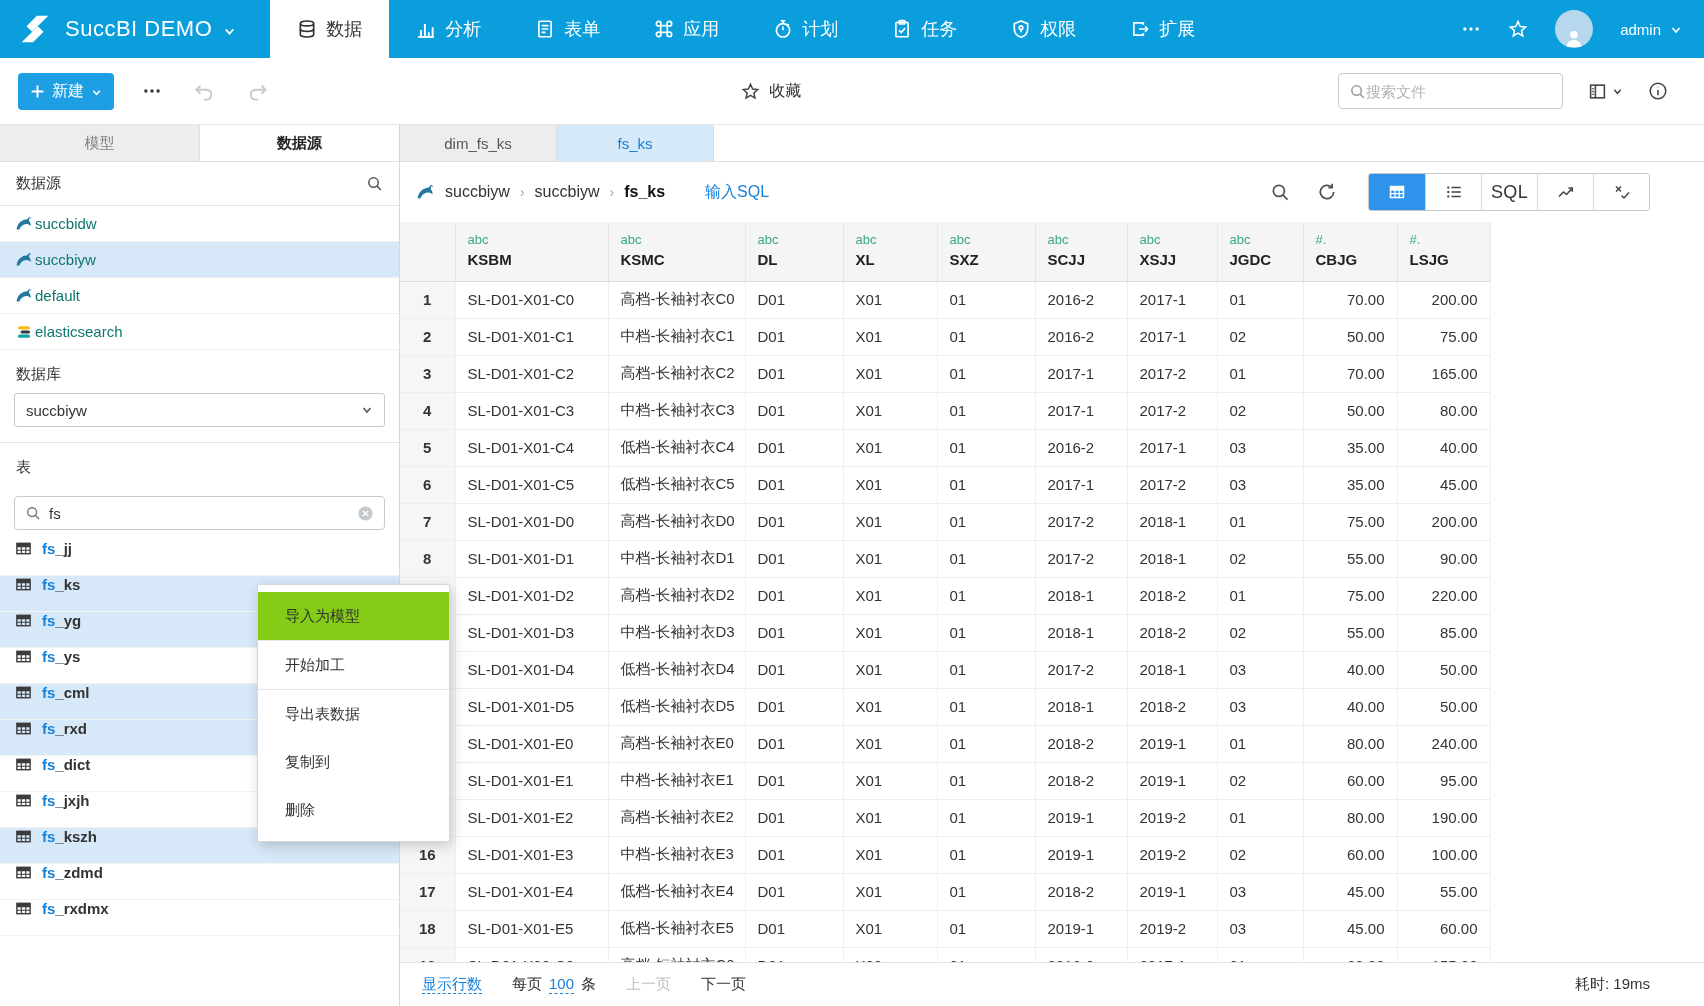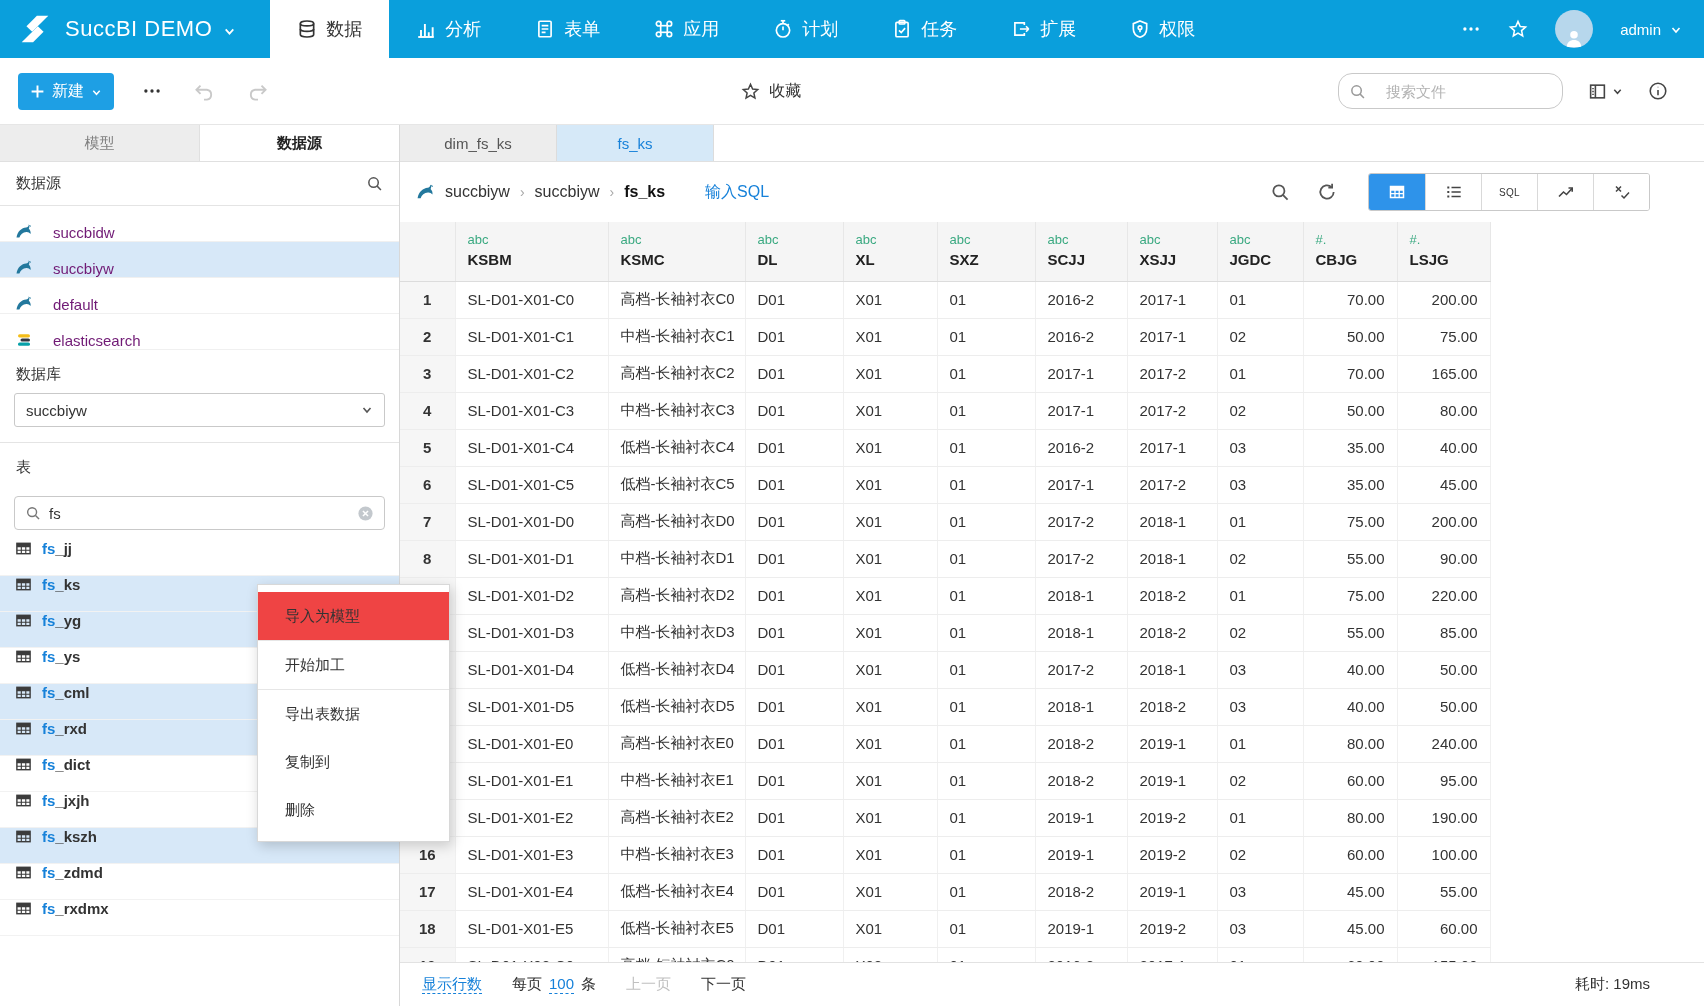--- a/index.html
+++ b/index.html
@@ -31,21 +31,21 @@
   .btn-new{height:37px;background:var(--btnblue);color:#fff;border:none;border-radius:4px;display:flex;align-items:center;gap:7px;padding:0 12px;font-size:16px;cursor:pointer;font-family:inherit}
   .btn-new .icn svg{width:15px;height:15px}
   .btn-new .icn.caret svg{width:11px;height:11px;margin-top:3px}
   .tb-ellipsis{margin-left:28px;color:#333;cursor:pointer}
   .tb-ellipsis svg{width:20px;height:20px}
   .tb-undo,.tb-redo{margin-left:30px;color:#c9c9c9;cursor:pointer}
   .tb-undo svg,.tb-redo svg{width:24px;height:21px}
   .fav-center{position:absolute;left:43.5%;display:flex;gap:9px;align-items:center;font-size:16px;color:#333;cursor:pointer}
   .fav-center .icn svg{width:19px;height:19px;color:#444}
   .tb-right{margin-left:auto;display:flex;align-items:center;gap:25px;padding-right:36px}
-  .searchbox{width:225px;height:36px;border:1px solid #c9c9c9;border-radius:14px;display:flex;align-items:center;padding:0 10px;gap:20px;color:#9a9a9a;background:#fff}
+  .searchbox{width:225px;height:36px;border:1px solid #c9c9c9;border-radius:4px;display:flex;align-items:center;padding:0 10px;gap:0;color:#9a9a9a;background:#fff}
   .searchbox .icn svg{width:17px;height:17px}
   .searchbox input{border:none;outline:none;flex:1;font-size:15px;color:#333;font-family:inherit;background:transparent}
   .searchbox input::placeholder{color:#b3b3b3}
   .panel-btn{display:flex;align-items:center;gap:5px;color:#444;cursor:pointer}
   .panel-btn svg{width:19px;height:19px}
   .panel-btn .icn.caret svg{width:11px;height:11px}
   .info-btn{color:#444;cursor:pointer}
   .info-btn svg{width:20px;height:20px}
 
   
@@ -55,21 +55,21 @@
   .sidebar{flex:0 0 400px;width:400px;border-right:1px solid #d8d8d8;display:flex;flex-direction:column;min-height:0;background:#fff}
   .side-tabs{flex:0 0 37px;display:flex;border-bottom:1px solid #e0e0e0}
   .side-tab{flex:1;display:flex;align-items:center;justify-content:center;font-size:15px;background:#ededed;color:#808080;cursor:pointer;border-right:1px solid #e0e0e0}
   .side-tab:last-child{border-right:none}
   .side-tab.active{background:#fff;color:#222;font-weight:bold}
   .side-body{flex:1;min-height:0;overflow:hidden}
   .sec-head{height:44px;display:flex;align-items:center;padding:0 16px;border-bottom:1px solid #e4e4e4;color:#333}
   .sec-head .sp{flex:1}
   .sec-head .icn{color:#555;cursor:pointer}
   .sec-head .icn svg{width:17px;height:17px}
-  .ds-item{height:36px;display:flex;align-items:flex-end;gap:20px;padding:0 15px;border-bottom:1px solid #f0f0f0;cursor:pointer;color:#701a75}
+  .ds-item{height:36px;display:flex;align-items:center;gap:2px;padding:0 15px;border-bottom:1px solid #f0f0f0;cursor:pointer;color:#0f766e}
   .ds-item.selected{background:var(--sel)}
   .ds-item .icn svg{width:18px;height:18px}
   .side-label{padding:15px 16px 9px;color:#333}
   .side-select{margin:0 14px 15px;height:34px;border:1px solid #c9c9c9;border-radius:3px;display:flex;align-items:center;justify-content:space-between;padding:0 11px;cursor:pointer;color:#333}
   .side-select .icn{color:#555}
   .side-select .icn svg{width:12px;height:12px}
   .divider{border-top:1px solid #e4e4e4}
   .tbl-search{margin:10px 14px;height:34px;border:1px solid #c9c9c9;border-radius:4px;display:flex;align-items:center;gap:8px;padding:0 10px;color:#777}
   .tbl-search .icn svg{width:16px;height:16px}
   .tbl-search input{border:none;outline:none;flex:1;font-size:15px;color:#333;font-family:inherit}
@@ -94,21 +94,21 @@
   .crumb-last{font-weight:bold;color:#111}
   .sql-link{color:var(--accent);margin-left:30px;cursor:pointer}
   .crumb-right{margin-left:auto;display:flex;align-items:center;gap:27px}
   .ico-btn{color:#555;cursor:pointer}
   .ico-btn svg{width:20px;height:20px}
   .view-group{display:flex;border:1px solid #c9c9c9;border-radius:3px;overflow:hidden;margin-left:4px}
   .vbtn{width:56px;height:36px;display:flex;align-items:center;justify-content:center;background:#fff;color:#444;border-left:1px solid #d9d9d9;cursor:pointer}
   .vbtn:first-child{border-left:none}
   .vbtn svg{width:18px;height:18px}
   .vbtn.active{background:var(--viewblue);color:#fff;border-left-color:var(--viewblue)}
-  .sqltxt{font-size:10px;color:#333;letter-spacing:.3px}
+  .sqltxt{font-size:18px;color:#333;letter-spacing:.3px}
 
   
   .grid-wrap{flex:1;min-height:0;overflow:hidden}
   table.grid{border-collapse:collapse;table-layout:fixed;width:1090px;font-size:15px}
   table.grid th{background:#f5f5f5;border-bottom:1px solid #dcdcdc;border-right:1px solid #e7e7e7;text-align:left;padding:7px 12px 8px;height:59px;vertical-align:middle;font-weight:normal}
   .ctype{color:var(--green);font-size:13px;line-height:1.1}
   .cname{color:#222;font-size:15px;font-weight:bold;margin-top:4px}
   table.grid td{height:37px;border-bottom:1px solid #ededed;border-right:1px solid #f0f0f0;padding:0 12px;color:#333;white-space:nowrap;overflow:hidden}
   td.rn,th.rncol{background:#f6f6f6;border-right:1px solid #e0e0e0}
   td.rn{text-align:center;font-weight:bold;color:#222}
@@ -118,21 +118,21 @@
   .grid-footer{flex:0 0 44px;border-top:1px solid #e2e2e2;display:flex;align-items:center;gap:30px;padding:0 54px 0 22px;font-size:15px;background:#fff}
   .lnk{color:var(--accent);border-bottom:1px dashed var(--accent);cursor:pointer;line-height:1.2}
   .pp{display:flex;align-items:center;gap:7px}
   .pg{cursor:pointer}
   .pg.disabled{color:#c0c0c0;cursor:default}
   .elapsed{margin-left:auto;color:#333}
 
   
   .ctx{position:absolute;left:257px;top:584px;width:193px;background:#fff;border:1px solid #d8d8d8;box-shadow:2px 4px 12px rgba(0,0,0,.18);padding:7px 0;z-index:50}
   .ctx-item{height:48px;line-height:48px;padding-left:27px;font-size:15px;color:#333;cursor:pointer}
-  .ctx-item.hl{background:#ef4444}
+  .ctx-item.hl{background:#84cc16}
   .ctx-div{border-top:1px solid #e6e6e6}
 </style>
 </head>
 <body>
 
 <div class="app">
 
   <header class="topbar">
     <div class="brand">
       <span class="icn logo">
@@ -207,35 +207,35 @@
               <rect x="3.5" y="3" width="11" height="13" rx="1"></rect>
               <rect x="6.5" y="1.5" width="5" height="3" rx="0.6"></rect>
               <path d="M6.3 10.2 L8.3 12.2 L11.8 8.2"></path>
             </svg>
           </span>
           <span class="lbl">任务</span>
         </div>
         <div class="nav-item">
           <span class="icn">
             <svg viewBox="0 0 18 18" fill="none" stroke="currentColor" stroke-width="1.5">
-              <path d="M12 5.5 V3.5 H3.5 V14.5 H12 V12.5"></path>
-              <path d="M8 9 H16 M16 9 L13.5 6.5 M16 9 L13.5 11.5"></path>
-            </svg>
-          </span>
-          <span class="lbl">扩展</span>
-        </div>
-        <div class="nav-item">
-          <span class="icn">
-            <svg viewBox="0 0 18 18" fill="none" stroke="currentColor" stroke-width="1.5">
               <path d="M9 1.8 L15 4.2 V8.8 C15 12.8 12.6 15.3 9 16.4 C5.4 15.3 3 12.8 3 8.8 V4.2 Z"></path>
               <circle cx="9" cy="7.8" r="1.6"></circle>
               <path d="M9 9.4 V12"></path>
             </svg>
           </span>
           <span class="lbl">权限</span>
+        </div>
+        <div class="nav-item">
+          <span class="icn">
+            <svg viewBox="0 0 18 18" fill="none" stroke="currentColor" stroke-width="1.5">
+              <path d="M12 5.5 V3.5 H3.5 V14.5 H12 V12.5"></path>
+              <path d="M8 9 H16 M16 9 L13.5 6.5 M16 9 L13.5 11.5"></path>
+            </svg>
+          </span>
+          <span class="lbl">扩展</span>
         </div>
       </nav>
     <div class="top-right">
       <span class="icn">
           <svg viewBox="0 0 18 18" fill="currentColor">
             <circle cx="3.5" cy="9" r="1.5"></circle>
             <circle cx="9" cy="9" r="1.5"></circle>
             <circle cx="14.5" cy="9" r="1.5"></circle>
           </svg>
         </span>

